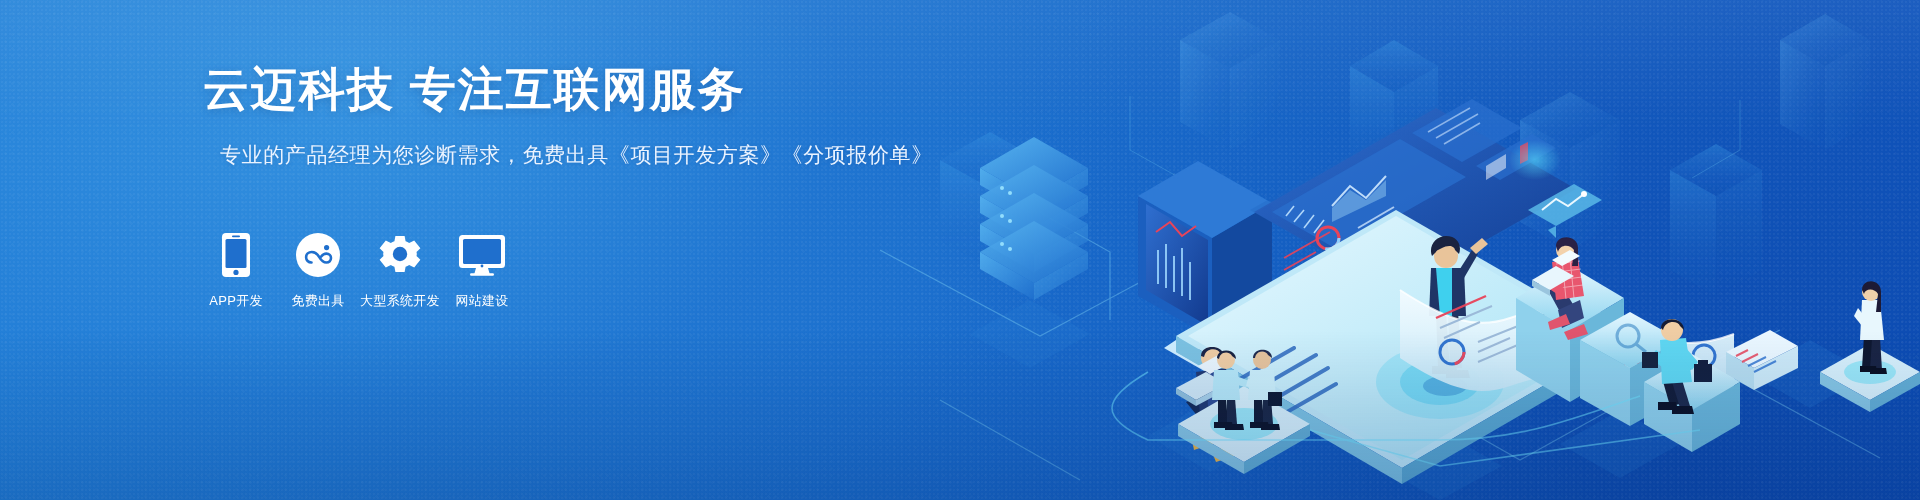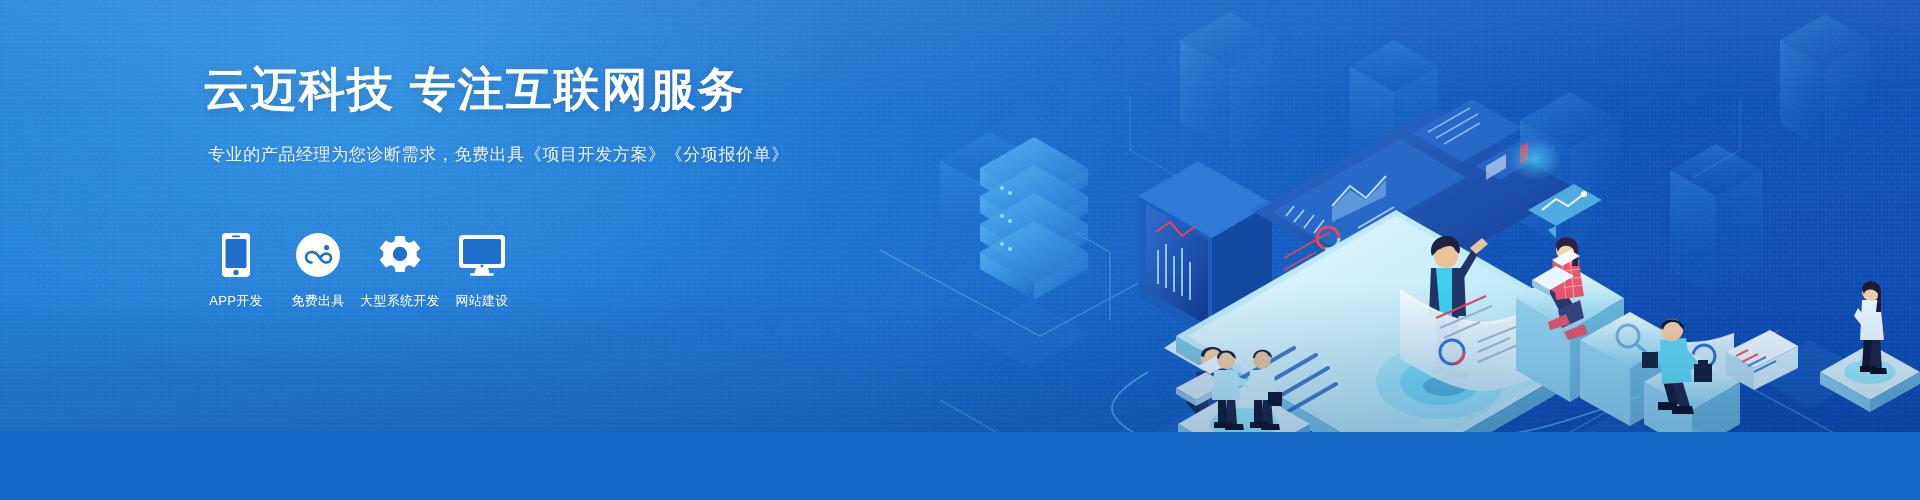--- a/index.html
+++ b/index.html
@@ -3,21 +3,21 @@
 <meta charset="utf-8">
 <title>Banner</title>
 <style>
   html,body{margin:0;padding:0;}
   body{
     width:1920px;height:500px;overflow:hidden;
     font-family:"Liberation Sans","DejaVu Sans",sans-serif;
     background:#1368c8;
   }
   .banner{
-    position:relative;width:1920px;height:432px;overflow:hidden;
+    position:relative;width:1920px;height:500px;overflow:hidden;
     background:
       radial-gradient(ellipse 1100px 700px at 18% 18%, rgba(56,150,226,0.85) 0%, rgba(40,125,212,0.30) 45%, rgba(20,98,198,0) 72%),
       radial-gradient(ellipse 1000px 900px at 88% 95%, rgba(8,62,160,0.55) 0%, rgba(10,70,170,0.12) 55%, rgba(0,0,0,0) 80%),
       linear-gradient(118deg, #2484db 0%, #1f7bd6 22%, #1a6ecd 48%, #1561c6 72%, #0f51ba 100%);
   }
   
   .tex{
     position:absolute;inset:0;
     background-image:
       radial-gradient(rgba(255,255,255,0.045) 1px, rgba(255,255,255,0) 1.6px),
@@ -32,22 +32,22 @@
   }
 
   
   .copy{position:absolute;left:203px;top:66px;width:760px;}
   .headline{
     color:#ffffff;font-size:46px;line-height:1.0;font-weight:700;
     letter-spacing:2px;margin:0 0 26px 0;white-space:nowrap;
     text-shadow:0 2px 10px rgba(3,40,95,0.22);
   }
   .sub{
-    color:#eaf3ff;font-size:17px;line-height:34px;font-weight:400;
-    letter-spacing:.6px;margin:5px;white-space:nowrap;
+    color:#eaf3ff;font-size:21px;line-height:34px;font-weight:400;
+    letter-spacing:.6px;margin:17px;white-space:nowrap;
     text-shadow:0 1px 4px rgba(3,40,95,0.18);
   }
   .sub+.sub{margin-top:2px;}
 
   
   .services{position:absolute;left:200px;top:230px;display:flex;align-items:flex-start;}
   .svc{width:72px;display:flex;flex-direction:column;align-items:center;margin-right:10px;}
   .svc .glyph{height:50px;display:flex;align-items:center;justify-content:center;margin-bottom:14px;}
   .svc .cap{
     color:#ffffff;font-size:13px;line-height:1;font-weight:400;letter-spacing:.3px;white-space:nowrap;

